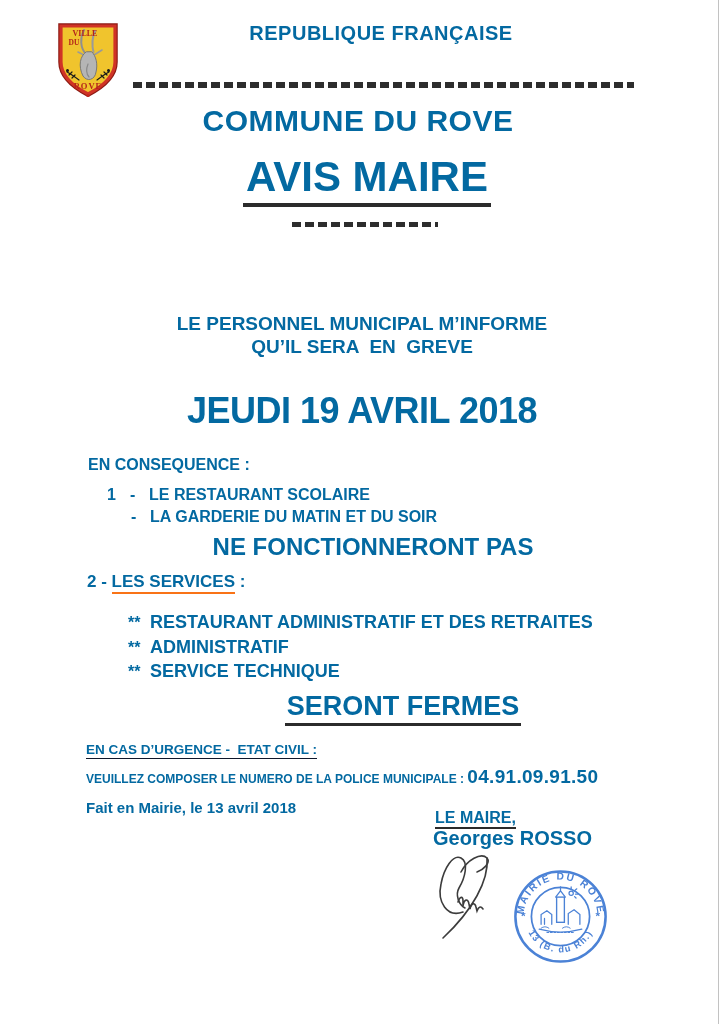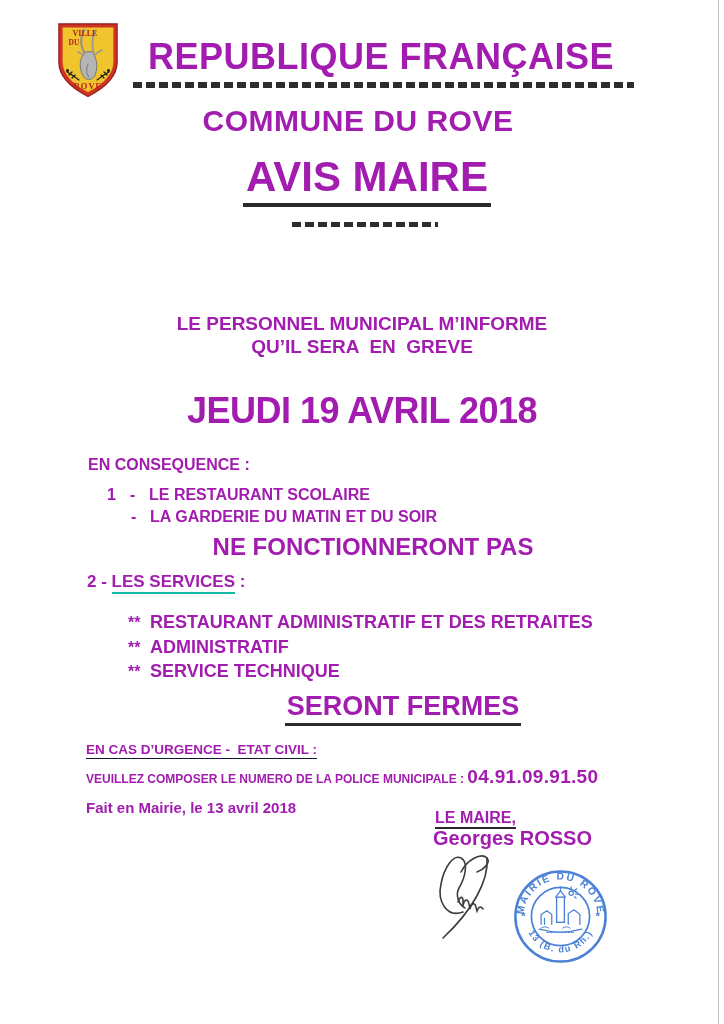--- a/index.html
+++ b/index.html
@@ -1,26 +1,26 @@
 <!DOCTYPE html>
 <html><head>
 <meta charset="utf-8">
 <style>
   html,body{margin:0;padding:0;background:#e8e8e8;}
   .page{
     position:relative;width:724px;height:1024px;background:#ffffff;
     margin:0 auto;overflow:hidden;
     font-family:"Liberation Sans","DejaVu Sans",sans-serif;
-    color:#a21caf;font-weight:bold;
+    color:#0369a1;font-weight:bold;
   }
   .abs{position:absolute;}
   .ctr{text-align:center;}
   .pre{white-space:pre;}
 
-  .republic-title{top:36px;left:38px;right:0;font-size:36px;letter-spacing:0.5px;}
+  .republic-title{top:22px;left:38px;right:0;font-size:20px;letter-spacing:0.5px;}
   .dash-line{height:5px;background:repeating-linear-gradient(90deg,#2d2d2d 0 9px,transparent 9px 13px);}
   .dash-long{left:133px;top:82px;width:501px;height:6px;}
   .commune-title{top:104px;left:0;right:8px;font-size:30px;letter-spacing:0.5px;}
   .avis-title{top:153px;left:10px;right:0;font-size:42px;}
   .avis-title .u{display:inline-block;border-bottom:4px solid #2b2b2b;padding:0 3px 2px 3px;}
   .dash-short{left:292px;top:222px;width:146px;}
 
   .intro-1{top:241px;left:16px;right:0;font-size:17px;line-height:21px;}
   .intro-2{top:312px;left:0;right:0;font-size:19px;line-height:23px;}
 
@@ -29,21 +29,21 @@
   .consequence-heading{left:88px;top:456px;font-size:16px;}
   .li{font-size:16px;}
   .li1{left:107px;top:486px;}
   .li2{left:131px;top:508px;}
   .li-num{display:inline-block;width:23px;}
   .li-dash{display:inline-block;width:19px;}
 
   .closed-1{top:533px;left:22px;right:0;font-size:24px;}
 
   .services-heading{left:87px;top:572px;font-size:17px;}
-  .services-heading .u{border-bottom:2px solid #14b8a6;padding-bottom:1px;}
+  .services-heading .u{border-bottom:2px solid #f97316;padding-bottom:1px;}
   .services-list{left:128px;top:610px;font-size:18px;}
   .service-row{height:24.5px;line-height:24.5px;}
   .svc-bullet{display:inline-block;width:22px;font-size:16px;}
 
   .closed-2{top:691px;left:58px;right:0;font-size:27px;}
   .closed-2 .u{display:inline-block;border-bottom:3px solid #2b2b2b;padding:0 2px 1px 2px;margin-left:24px;}
 
   .emergency-heading{left:86px;top:742px;font-size:13.5px;}
   .emergency-heading .u{border-bottom:1px solid #0f172a;padding-bottom:1px;}
   .phone-line{left:86px;top:766px;font-size:12px;}

